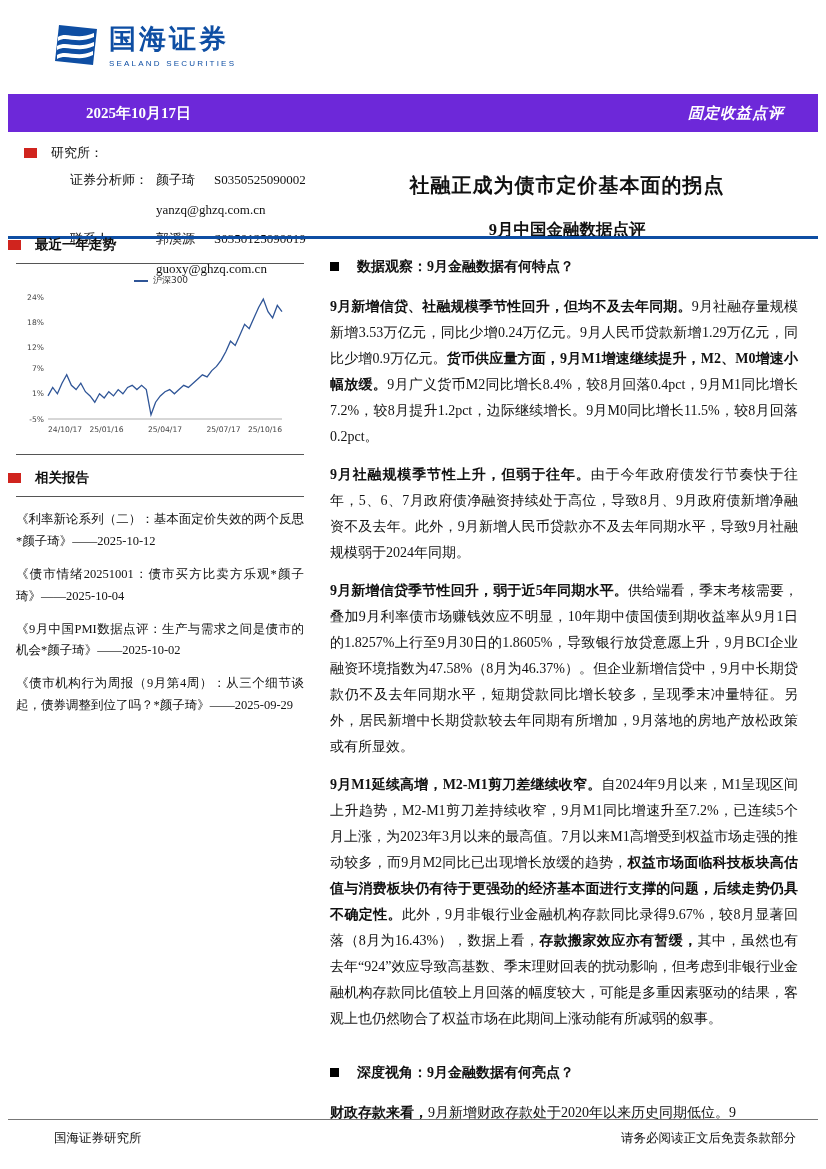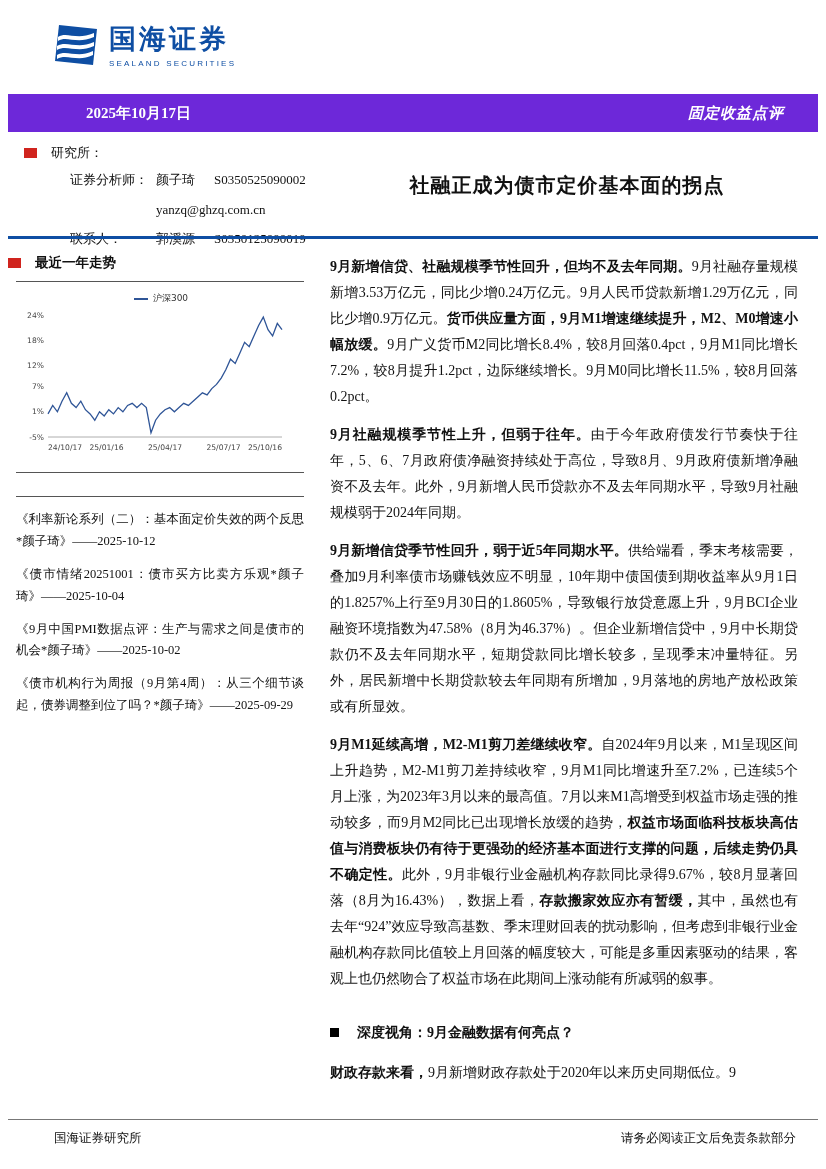--- a/index.html
+++ b/index.html
@@ -32,21 +32,21 @@
   .info-grid .span23 { grid-column:2/4; }
 
   
   .title-area { position:absolute; top:172px; left:336px; width:462px; text-align:center; }
   .title-main { font-size:20px; font-weight:bold; letter-spacing:1px; }
   .title-sub { font-size:16.5px; font-weight:bold; margin-top:20px; }
 
   .blue-rule { position:absolute; top:236px; left:8px; right:8px; height:3px; background:#0e4ea3; }
 
   
-  .sidebar { position:absolute; top:254px; left:8px; width:296px; }
+  .sidebar { position:absolute; top:236px; left:8px; width:296px; }
   .side-head { display:flex; align-items:center; gap:14px; font-weight:bold; font-size:13.5px; }
   .side-rule { border:none; border-top:1px solid #555; margin:9px 0 0 8px; }
   .chart-box { margin:10px 0 4px 10px; }
   .chart-legend { text-align:center; font-size:9px; color:#333; margin-bottom:2px; font-family:"DejaVu Sans", sans-serif; }
   .legend-dash { display:inline-block; width:14px; height:2px; background:#2f5597; vertical-align:middle; margin-right:5px; }
   .tick { font-size:7.6px; fill:#444; font-family:"DejaVu Sans", sans-serif; }
   .chart-gap { height:14px; }
   .reports { margin:12px 0 0 8px; font-size:12.5px; line-height:1.75; }
   .report-item { margin-bottom:11px; text-align:justify; }
 
@@ -93,25 +93,27 @@
     <div class="info-grid">
       <span>证券分析师：</span>
       <span>颜子琦</span>
       <span>S0350525090002</span>
       <span></span>
       <span class="span23">yanzq@ghzq.com.cn</span>
       <span>联系人：</span>
       <span>郭溪源</span>
       <span>S0350125090019</span>
       <span></span>
+      <span class="span23">guoxy@ghzq.com.cn</span>
     </div>
   </div>
 
   <div class="title-area">
     <div class="title-main">社融正成为债市定价基本面的拐点</div>
+    <div class="title-sub">9月中国金融数据点评</div>
   </div>
 
   <div class="blue-rule"></div>
 
   <div class="sidebar">
     <div class="side-head">
       <span class="red-sq"></span>
       <span>最近一年走势</span>
     </div>
     <hr class="side-rule">
@@ -132,31 +134,39 @@
           <text x="88.5" y="143" text-anchor="middle" class="tick">25/01/16</text>
           <text x="147" y="143" text-anchor="middle" class="tick">25/04/17</text>
           <text x="205.5" y="143" text-anchor="middle" class="tick">25/07/17</text>
           <text x="264" y="143" text-anchor="end" class="tick">25/10/16</text>
           <polyline points="30.0,106.9 34.7,98.4 39.4,104.8 44.0,94.2 48.7,85.8 53.4,96.3 58.1,100.6 62.8,94.2 67.4,102.7 72.1,106.9 76.8,113.2 81.5,104.8 86.2,109.0 90.8,102.7 95.5,106.9 100.2,100.6 104.9,104.8 109.6,98.4 114.2,96.3 118.9,100.6 123.6,96.3 128.3,100.6 133.0,125.8 137.6,113.2 142.3,106.9 147.0,102.7 151.7,100.6 156.4,104.8 161.0,100.6 165.7,96.3 170.4,98.4 175.1,94.2 179.8,90.0 184.4,85.8 189.1,87.9 193.8,81.6 198.5,77.4 203.2,71.1 207.8,62.7 212.5,52.2 217.2,56.4 221.9,45.9 226.6,35.3 231.2,39.6 235.9,29.0 240.6,18.5 245.3,10.1 250.0,22.7 254.6,29.0 259.3,16.4 264.0,22.7" fill="none" stroke="#2f5597" stroke-width="1.3"></polyline>
         </svg>
     </div>
     <hr class="side-rule">
 
     <div class="chart-gap"></div>
+    <div class="side-head">
+      <span class="red-sq"></span>
+      <span>相关报告</span>
+    </div>
     <hr class="side-rule">
 
     <div class="reports">
         <div class="report-item">《利率新论系列（二）：基本面定价失效的两个反思*颜子琦》——2025-10-12</div>
         <div class="report-item">《债市情绪20251001：债市买方比卖方乐观*颜子琦》——2025-10-04</div>
         <div class="report-item">《9月中国PMI数据点评：生产与需求之间是债市的机会*颜子琦》——2025-10-02</div>
         <div class="report-item">《债市机构行为周报（9月第4周）：从三个细节谈起，债券调整到位了吗？*颜子琦》——2025-09-29</div>
       </div>
   </div>
 
   <div class="main-col">
+      <div class="sec-head">
+        <span class="blk-sq"></span>
+        <span>数据观察：9月金融数据有何特点？</span>
+      </div>
       <p><span class="b">9月新增信贷、社融规模季节性回升，但均不及去年同期。</span><span>9月社融存量规模新增3.53万亿元，同比少增0.24万亿元。9月人民币贷款新增1.29万亿元，同比少增0.9万亿元。</span><span class="b">货币供应量方面，9月M1增速继续提升，M2、M0增速小幅放缓。</span><span>9月广义货币M2同比增长8.4%，较8月回落0.4pct，9月M1同比增长7.2%，较8月提升1.2pct，边际继续增长。9月M0同比增长11.5%，较8月回落0.2pct。</span></p>
       <p><span class="b">9月社融规模季节性上升，但弱于往年。</span><span>由于今年政府债发行节奏快于往年，5、6、7月政府债净融资持续处于高位，导致8月、9月政府债新增净融资不及去年。此外，9月新增人民币贷款亦不及去年同期水平，导致9月社融规模弱于2024年同期。</span></p>
       <p><span class="b">9月新增信贷季节性回升，弱于近5年同期水平。</span><span>供给端看，季末考核需要，叠加9月利率债市场赚钱效应不明显，10年期中债国债到期收益率从9月1日的1.8257%上行至9月30日的1.8605%，导致银行放贷意愿上升，9月BCI企业融资环境指数为47.58%（8月为46.37%）。但企业新增信贷中，9月中长期贷款仍不及去年同期水平，短期贷款同比增长较多，呈现季末冲量特征。另外，居民新增中长期贷款较去年同期有所增加，9月落地的房地产放松政策或有所显效。</span></p>
       <p><span class="b">9月M1延续高增，M2-M1剪刀差继续收窄。</span><span>自2024年9月以来，M1呈现区间上升趋势，M2-M1剪刀差持续收窄，9月M1同比增速升至7.2%，已连续5个月上涨，为2023年3月以来的最高值。7月以来M1高增受到权益市场走强的推动较多，而9月M2同比已出现增长放缓的趋势，</span><span class="b">权益市场面临科技板块高估值与消费板块仍有待于更强劲的经济基本面进行支撑的问题，后续走势仍具不确定性。</span><span>此外，9月非银行业金融机构存款同比录得9.67%，较8月显著回落（8月为16.43%），数据上看，</span><span class="b">存款搬家效应亦有暂缓，</span><span>其中，虽然也有去年“924”效应导致高基数、季末理财回表的扰动影响，但考虑到非银行业金融机构存款同比值较上月回落的幅度较大，可能是多重因素驱动的结果，客观上也仍然吻合了权益市场在此期间上涨动能有所减弱的叙事。</span></p>
       <div class="sec-head later">
         <span class="blk-sq"></span>
         <span>深度视角：9月金融数据有何亮点？</span>
       </div>
       <p><span class="b">财政存款来看，</span><span>9月新增财政存款处于2020年以来历史同期低位。9</span></p>
     </div>

